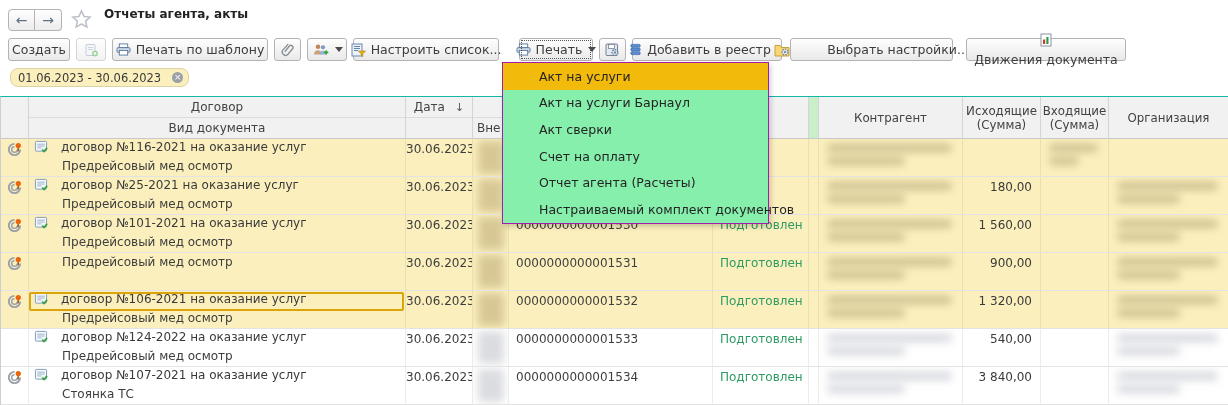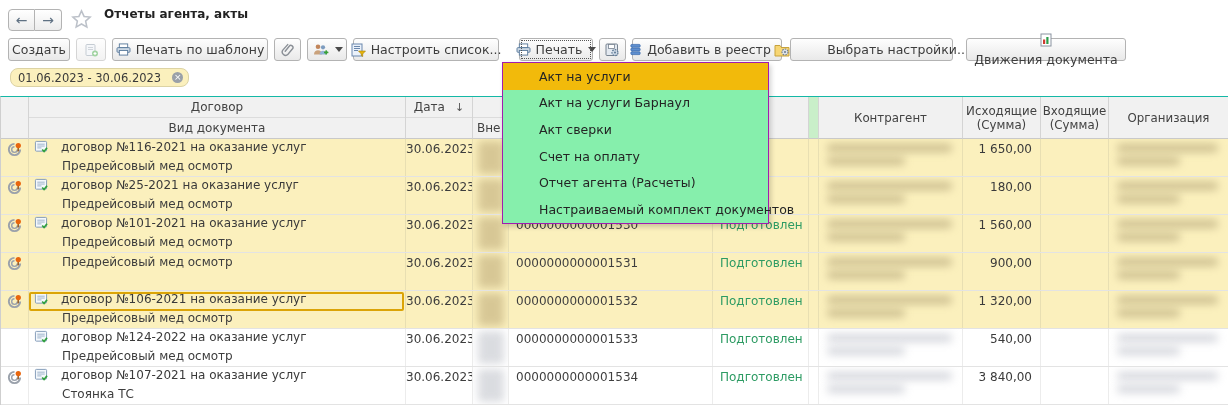--- a/index.html
+++ b/index.html
@@ -305,21 +305,20 @@
         </div>
       <div class="td cell-number"></div>
       <div class="td cell-status"></div>
       <div class="td"></div>
       <div class="td">
           <div class="blob-lines">
             <div></div>
             <div></div>
           </div>
         </div>
-      <div class="td cell-out">1 650,00</div>
       <div class="td"></div>
       <div class="td">
           <div class="blob-lines org-blob">
             <div></div>
             <div></div>
           </div>
         </div>
     </div>
 
     <div class="trow grid-cols yellow">

